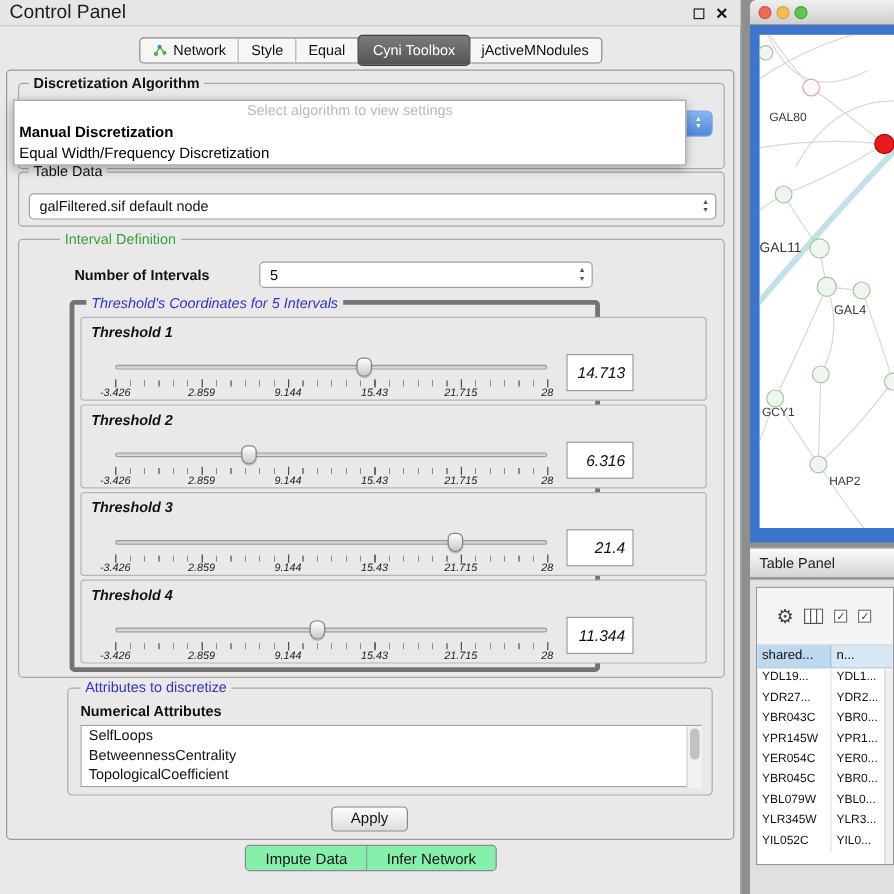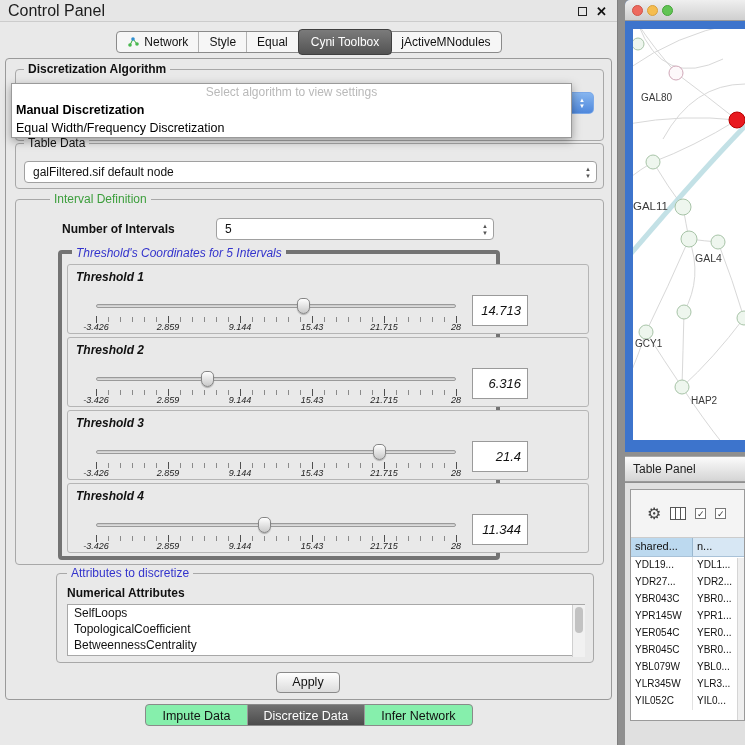--- a/index.html
+++ b/index.html
@@ -300,35 +300,34 @@
           <div class="th-value">11.344</div>
         </div>
       </div>
     </div>
 
     <div class="group attr-group">
       <span class="group-label blue">Attributes to discretize</span>
       <span class="attr-title">Numerical Attributes</span>
       <div class="attr-list">
           <div class="list-item">SelfLoops</div>
+          <div class="list-item">BetweennessCentrality</div>
           <div class="list-item">TopologicalCoefficient</div>
-          <div class="list-item">BetweennessCentrality</div>
         </div>
       <div class="attr-scroll" style="left:515px; top:31px; height:52px;">
           <div class="thumb-v"></div>
         </div>
     </div>
 
     <div class="apply-btn">Apply</div>
   </div>
 
   <div class="bottom-tabrow">
     <div class="bottom-tabgroup">
       <div class="btab">Impute Data</div>
-      <div class="btab selected">Discretize Data</div>
       <div class="btab">Infer Network</div>
     </div>
   </div>
 </div>
 
 <div class="network-window">
   <div class="nw-titlebar">
     <span class="tl red"></span>
     <span class="tl yellow"></span>
     <span class="tl green"></span>

